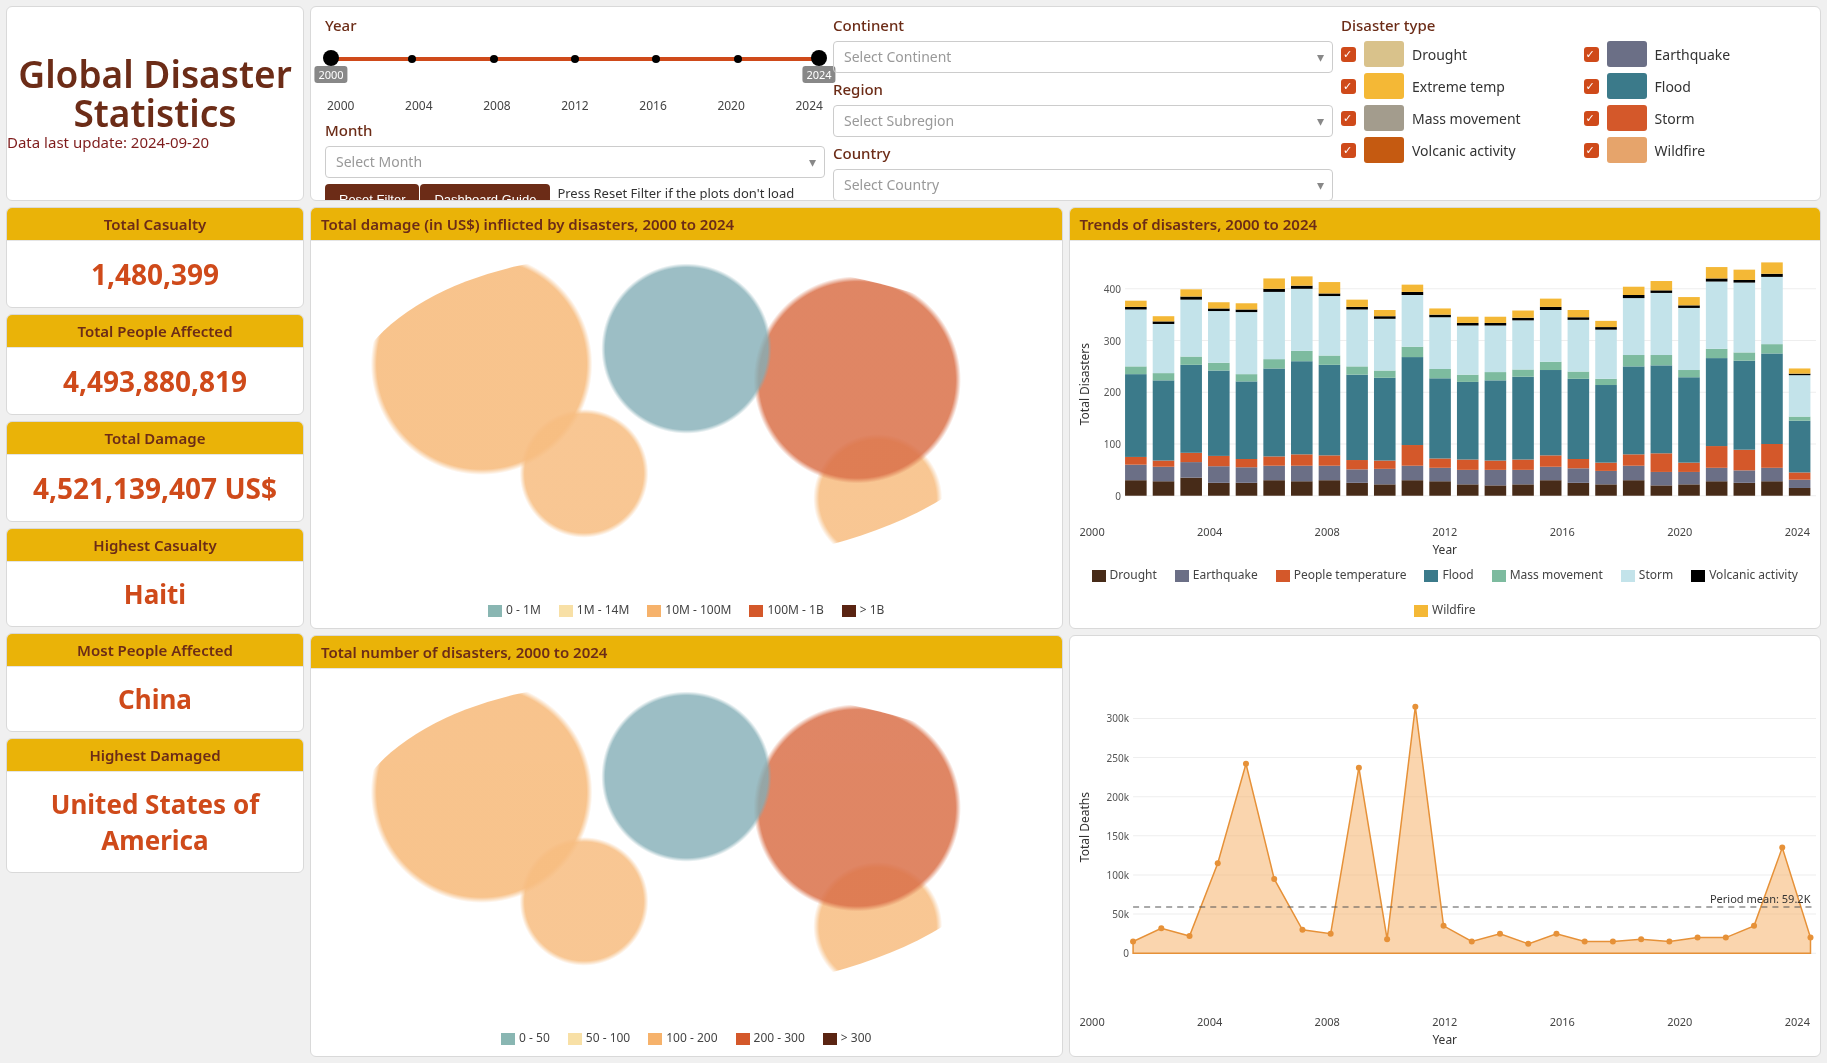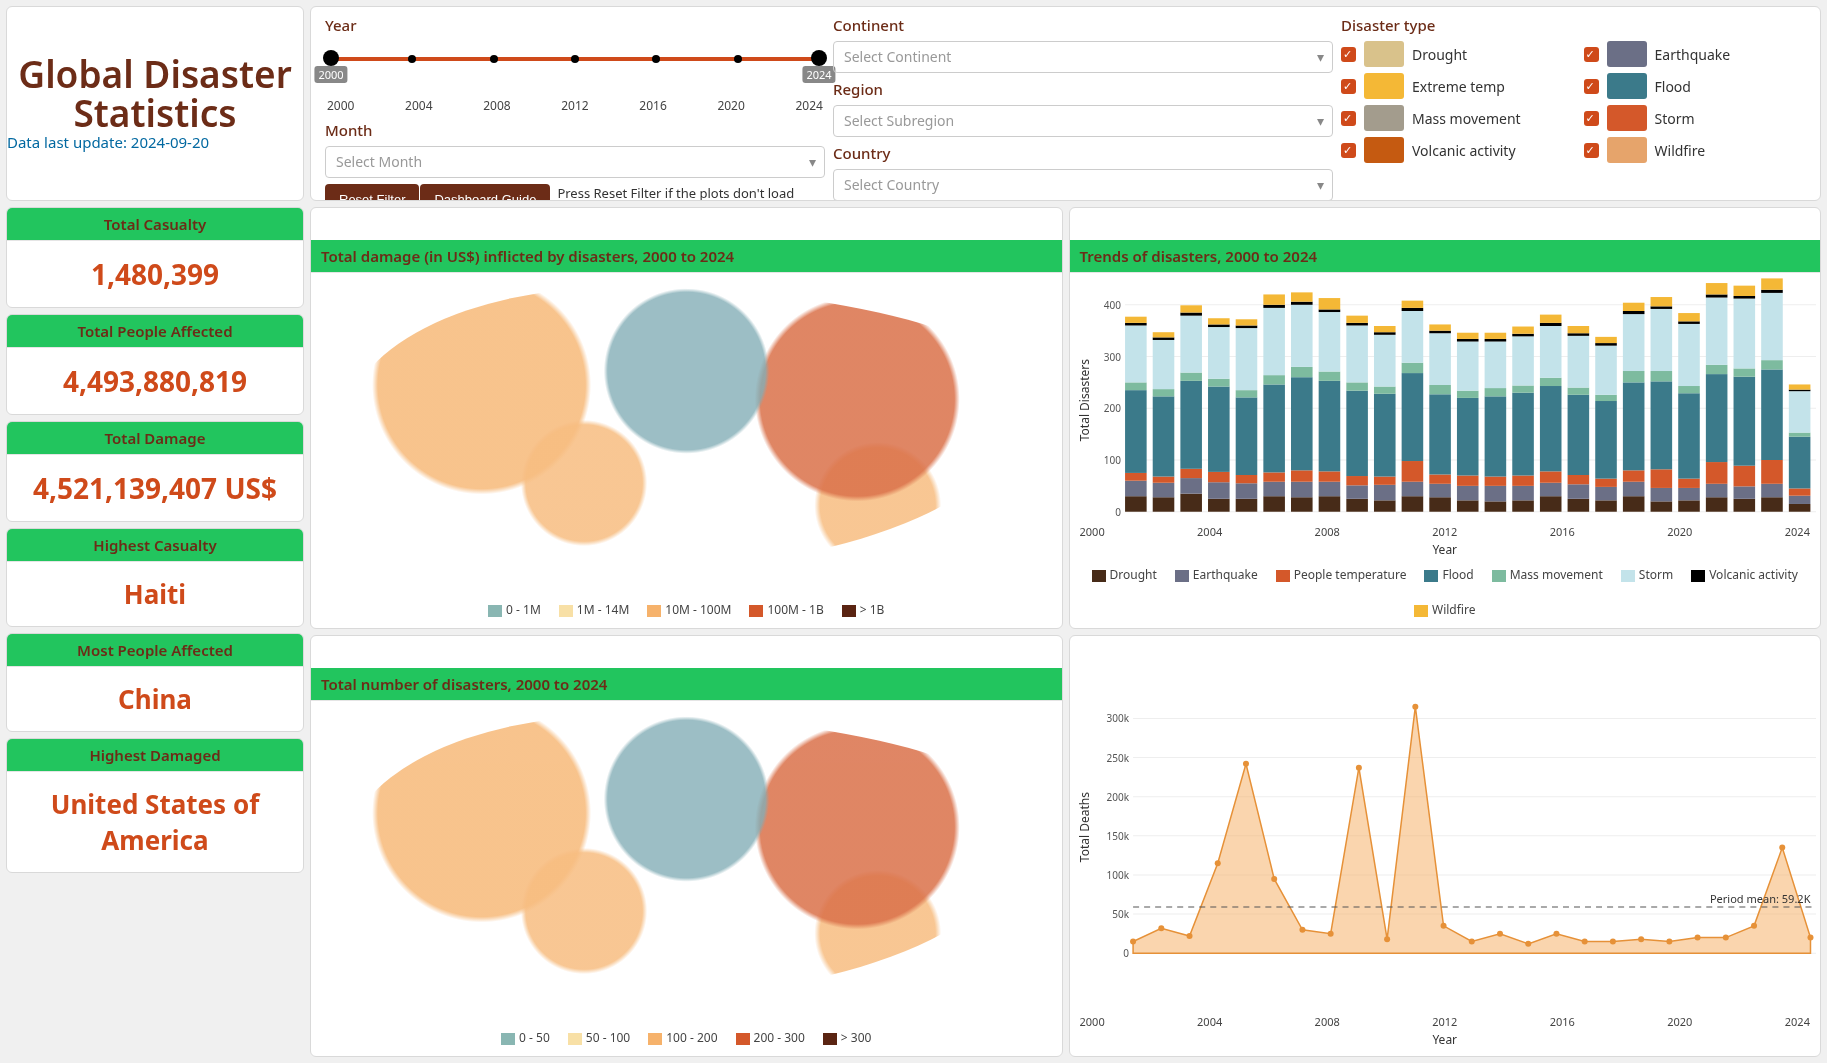--- a/index.html
+++ b/index.html
@@ -1,27 +1,27 @@
 <!DOCTYPE html>
 <html><head>
 <meta charset="utf-8">
 <style>
   * { box-sizing: border-box; margin: 0; padding: 0; }
   html, body { width: 1827px; height: 1063px; font-family: system-ui, -apple-system, "Segoe UI", sans-serif; background: #f0f0f0; }
   body { padding: 6px; display: grid; grid-template-columns: 298px 1fr; grid-template-rows: 195px 1fr; gap: 6px; }
 
   
   .card { background: #fff; border: 1px solid #d9d9d9; border-radius: 6px; overflow: hidden; }
-  .card > .hd { background: #22c55e; border-bottom: 1px solid #e5e5e5; padding: 6px 10px; font-weight: 600; color: #6c2c17; font-size: 15px; }
+  .card > .hd { background: #eab308; border-bottom: 1px solid #e5e5e5; padding: 6px 10px; font-weight: 600; color: #6c2c17; font-size: 15px; }
   .card > .bd { padding: 4px; }
 
   
   #title-block { grid-row: 1; grid-column: 1; display: flex; flex-direction: column; align-items: flex-start; justify-content: center; text-align: center; }
   #title-block h1 { font-size: 37px; color: #6c2c17; font-weight: 600; line-height: 1.05; }
-  #title-block .sub { font-size: 15px; color: #0369a1; margin-top: 0; }
+  #title-block .sub { font-size: 15px; color: #7f1d1d; margin-top: 0; }
 
   
   #controls { grid-row: 1; grid-column: 2; display: grid; grid-template-columns: 500px 500px 1fr; gap: 8px; padding: 8px 14px; }
   .ctl-col { display: flex; flex-direction: column; gap: 6px; }
   .lbl { font-size: 15px; color: #6c2c17; font-weight: 500; }
   .select { position: relative; border: 1px solid #ccc; border-radius: 4px; height: 32px; line-height: 30px; padding: 0 26px 0 10px; font-size: 14px; color: #999; cursor: pointer; }
   .select::after { content: "▾"; position: absolute; right: 8px; top: 0; color: #888; }
   .btnrow { display: flex; gap: 1px; align-items: flex-start; }
   .btn { background: #6c2c17; color: #fff; border: none; border-radius: 4px; padding: 8px 14px; font-size: 13px; cursor: pointer; }
   .hint { font-size: 13px; color: #333; margin-left: 6px; }
@@ -45,21 +45,21 @@
   
   #stats-col { grid-row: 2; grid-column: 1; display: flex; flex-direction: column; gap: 6px; }
   .stat { display: flex; flex-direction: column; }
   .stat .hd { text-align: center; }
   .stat .val { text-align: center; font-size: 28px; font-weight: 700; color: #cf4a1a; padding: 14px 15px; }
   .stat.small .val { font-size: 26px; }
 
   
   #charts { grid-row: 2; grid-column: 2; display: grid; grid-template-columns: 1fr 1fr; grid-template-rows: 1fr 1fr; gap: 6px; }
   .chart-card { display: flex; flex-direction: column; }
-  .chart-card .hd { font-size: 15px; margin-top: 32px; }
+  .chart-card .hd { font-size: 15px; }
   .chart-card .bd { flex: 1; display: flex; flex-direction: column; }
   .plot { flex: 1; position: relative; }
 
   
   .map-ph { position: absolute; inset: 10px 30px 30px 30px; background:
     radial-gradient(circle at 20% 35%, rgba(246,178,107,.9) 0 18%, transparent 19%),
     radial-gradient(circle at 50% 30%, rgba(110,160,170,.8) 0 20%, transparent 21%),
     radial-gradient(circle at 75% 40%, rgba(212,88,42,.85) 0 18%, transparent 19%),
     radial-gradient(circle at 35% 70%, rgba(246,178,107,.85) 0 12%, transparent 13%),
     radial-gradient(circle at 78% 78%, rgba(246,178,107,.85) 0 10%, transparent 11%),

